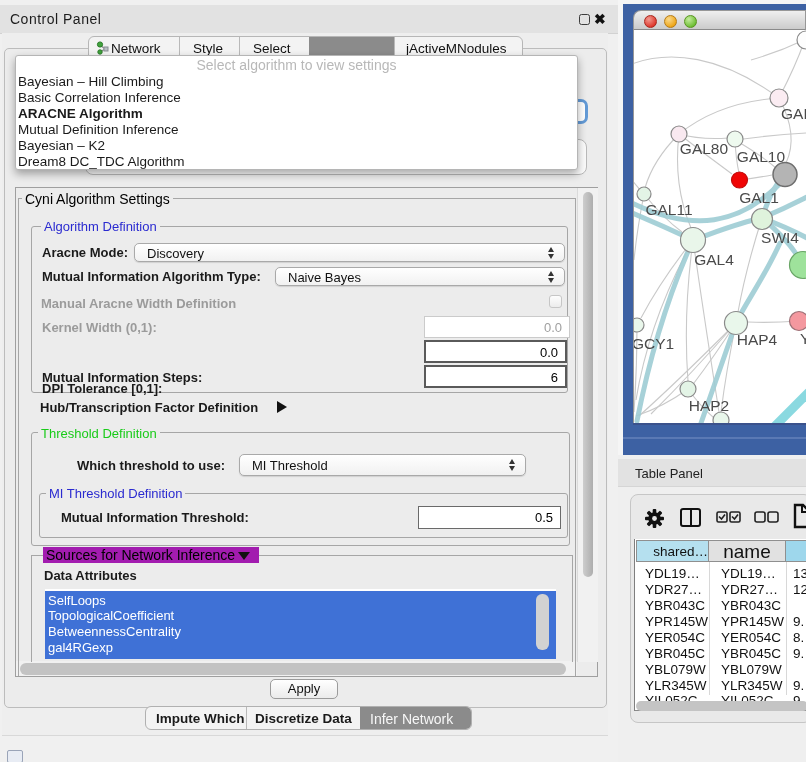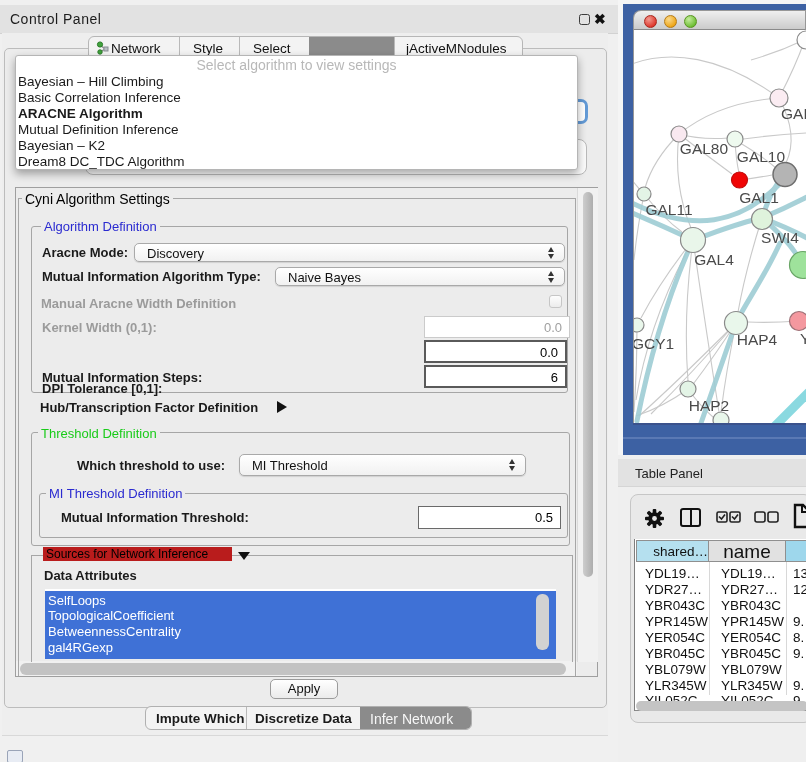--- a/index.html
+++ b/index.html
@@ -112,21 +112,21 @@
       <span class="carr"></span>
     </div>
 
   <div class="group" style="left:39px;top:493px;width:529px;height:45px;"></div>
   <div class="glabel" style="left:46px;top:486px;color:#2a2ad0;">MI Threshold Definition</div>
 
   <div class="abs b13" style="left:61px;top:510px;">Mutual Information Threshold:</div>
   <div class="field" style="left:418px;top:506px;width:143px;height:23px;line-height:21px;border:1.5px solid #6a6a6a;padding-right:7px;">0.5</div>
 
   <div class="abs" style="left:31px;top:555px;width:542px;height:107px;border:1px solid #a6a6a6;border-bottom:none;box-sizing:border-box;"></div>
-  <div class="glabel" style="left:43px;top:547px;background:#b91c1c;font-size:12px;padding-right:24px;">Sources for Network Inference</div>
+  <div class="glabel" style="left:43px;top:547px;background:#a21caf;font-size:14px;padding-right:24px;">Sources for Network Inference</div>
   <div class="abs" style="left:238px;top:552px;width:0;height:0;border-top:8px solid #111;border-left:6.5px solid transparent;border-right:6.5px solid transparent;"></div>
 
   <div class="abs b13" style="left:44px;top:568px;">Data Attributes</div>
   <div class="abs" style="left:45px;top:589px;width:511px;height:70px;background:#fff;overflow:hidden;">
     <div class="abs" style="left:0;top:2px;width:511px;height:68px;background:#3f71d6;"></div>
     <div class="abs" style="left:3px;top:3.5px;font-size:13px;color:#fff;">SelfLoops</div>
     <div class="abs" style="left:3px;top:19.3px;font-size:13px;color:#fff;">TopologicalCoefficient</div>
     <div class="abs" style="left:3px;top:35.1px;font-size:13px;color:#fff;">BetweennessCentrality</div>
     <div class="abs" style="left:3px;top:50.9px;font-size:13px;color:#fff;">gal4RGexp</div>
     <div class="abs" style="left:491px;top:5px;width:13px;height:56px;border-radius:6px;background:#d2d2d2;"></div>

